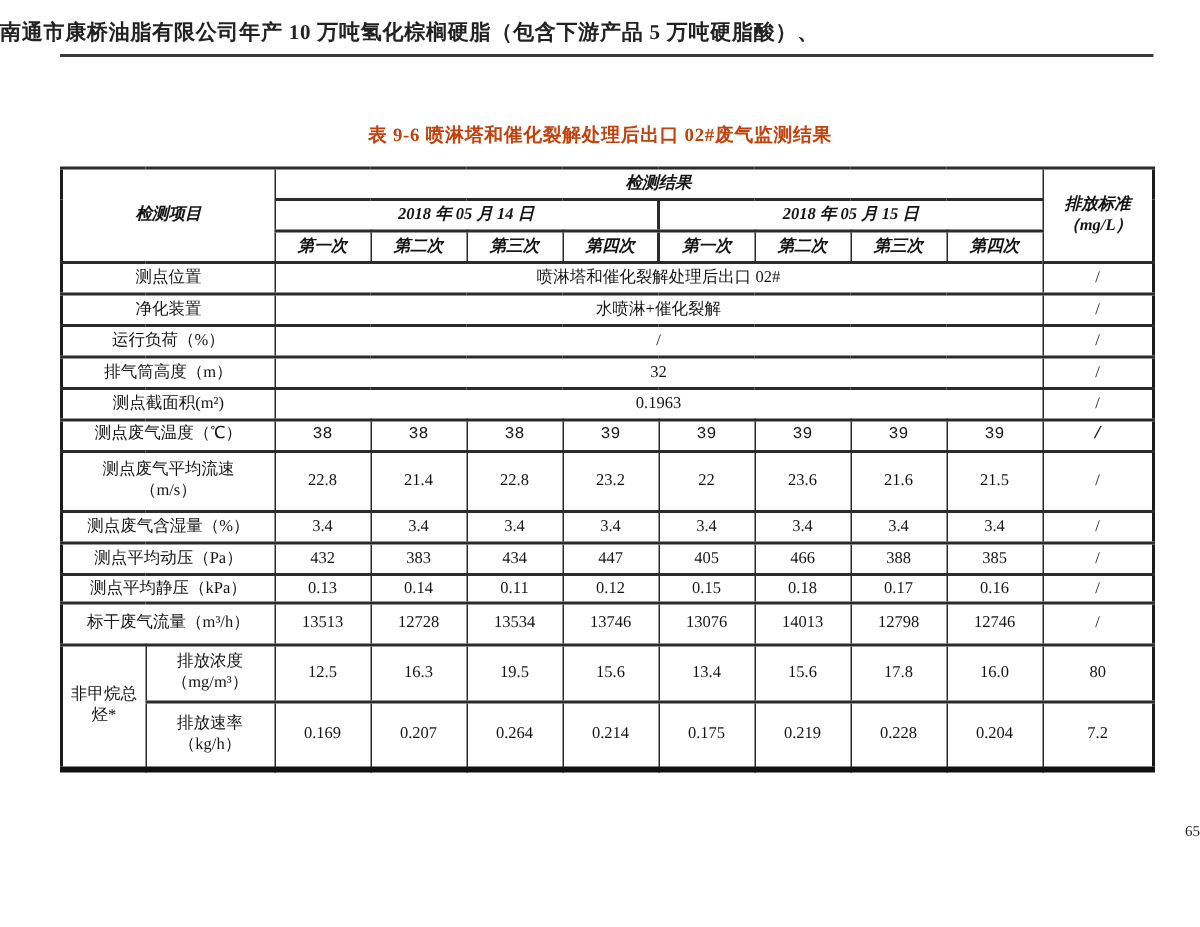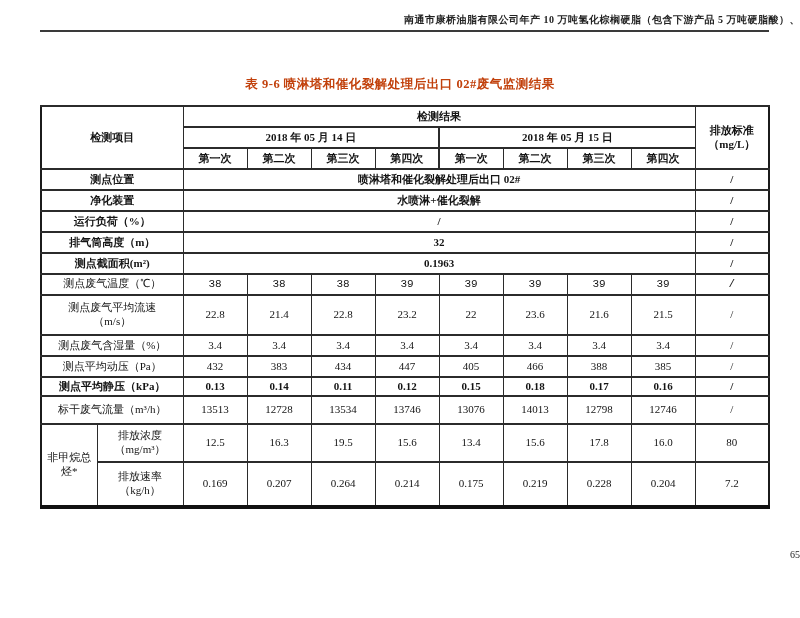--- a/index.html
+++ b/index.html
@@ -2,51 +2,51 @@
 <html><head>
 <meta charset="utf-8">
 <style>
   html,body{margin:0;padding:0;}
   body{
     width:800px;height:618px;background:#ffffff;color:#141414;
     font-family:"Liberation Serif","DejaVu Serif",serif;
     overflow:hidden;position:relative;
   }
   .doc-header{
-    margin-top:12px;text-align:right;font-size:10px;line-height:1.5;
+    margin-top:12px;text-align:left;font-size:14px;line-height:1.5;
     color:#222;font-weight:bold;letter-spacing:0.5px;
   }
   .header-rule{
     margin:3px 31px 0 40px;border-top:2px solid #3a3a3a;height:0;
   }
   .table-title{
     margin-top:44px;text-align:center;font-size:12.5px;font-weight:bold;
     letter-spacing:0.5px;color:#c2410c;
   }
   table.report{
     margin:12px 0 0 40px;border-collapse:collapse;table-layout:fixed;
     width:728px;
   }
   table.report{border:2px solid #1b1b1b;border-bottom:4px solid #111;}
   .report th,.report td{
     border:1px solid #2b2b2b;border-top-width:2px;border-bottom-width:2px;
     padding:1px 2px;text-align:center;vertical-align:middle;
     font-size:11px;line-height:1.25;overflow:hidden;
   }
-  .report th{font-weight:bold;}
+  .report th{font-weight:bold;font-style:italic;}
   .report td{font-weight:normal;}
   .pre{white-space:pre-line;}
   .thickL{border-left-width:2px !important;}
   tr.hH  th{height:17px;}
-  tr.hS  td{height:17px;font-weight:bold;}
+  tr.hS  td{height:17px;}
   tr.hTemp td{height:17px;font-family:Liberation Mono, monospace;}
   tr.hSpeed td{height:36px;}
   tr.hHum td{height:17px;}
   tr.hDyn td{height:17px;}
-  tr.hStat td{height:15px;font-weight:bold;}
+  tr.hStat td{height:15px;}
   tr.hFlow td{height:24px;margin-top:48px;}
   tr.hConc td{height:34px;}
   tr.hRate td{height:40px;}
   .page-number{
     position:absolute;left:0;top:549px;width:800px;text-align:right;
     font-size:10px;color:#222;
   }
 </style>
 </head>
 <body>

